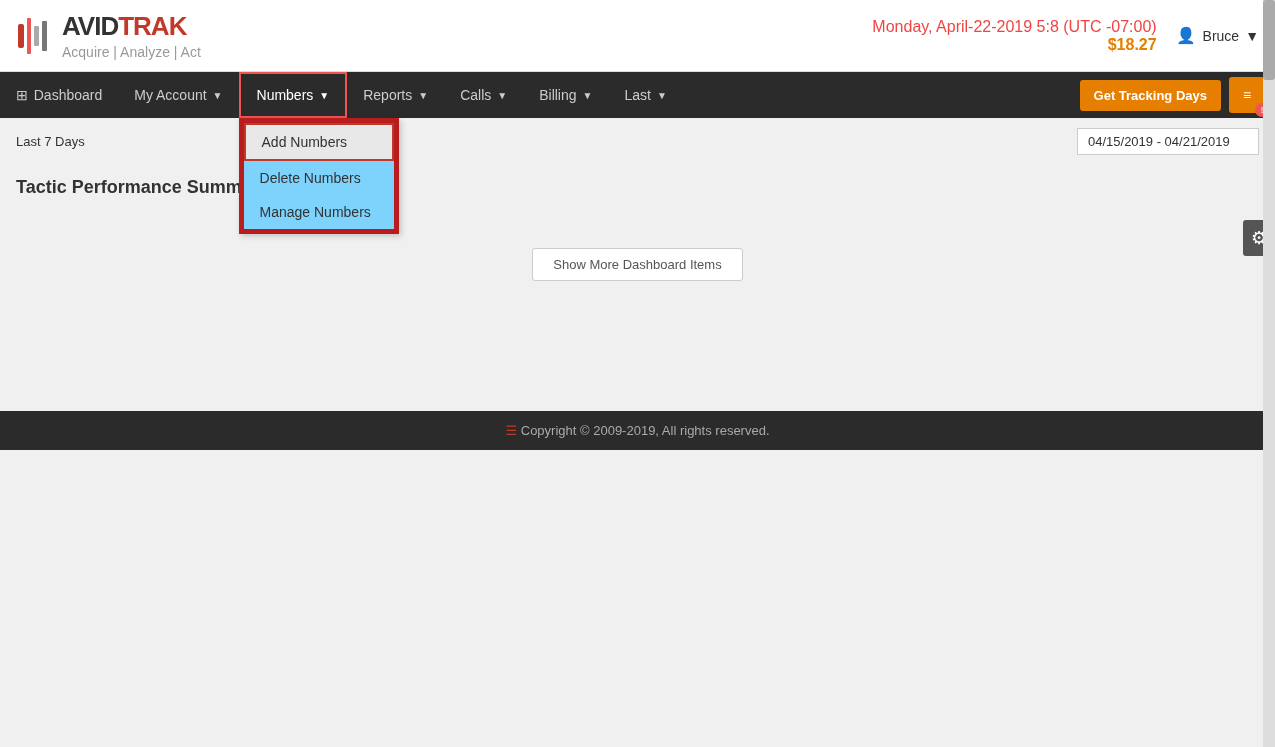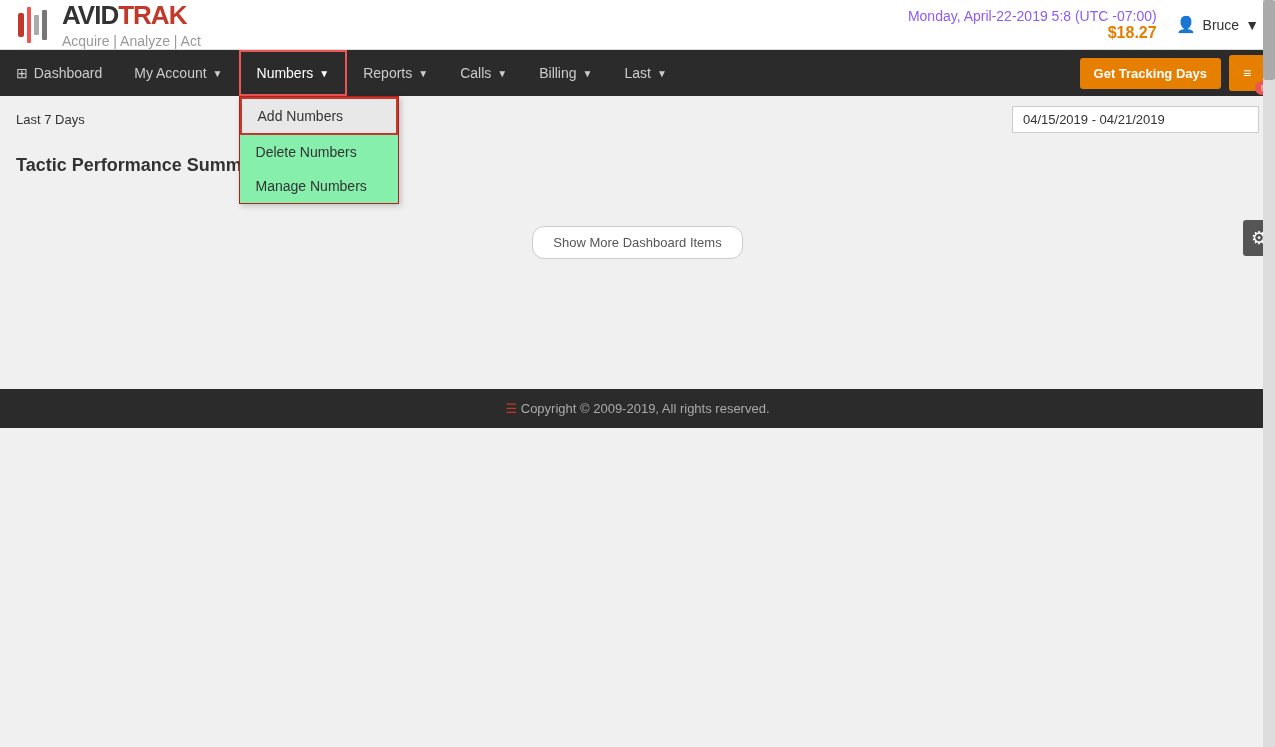--- a/index.html
+++ b/index.html
@@ -6,21 +6,21 @@
     body { font-family: Arial, Helvetica, sans-serif; font-size: 14px; background: #f0f0f0; width: 1275px; }
 
     
     .top-header {
       background: #fff;
       display: flex;
       align-items: center;
       justify-content: space-between;
       padding: 8px 16px;
       border-bottom: 1px solid #ddd;
-      height: 50px;
+      height: 72px;
     }
     .logo-area {
       display: flex;
       align-items: center;
     }
     .logo-text {
       font-size: 26px;
       font-weight: bold;
       color: #333;
       letter-spacing: -1px;
@@ -40,22 +40,22 @@
 
     .header-right {
       display: flex;
       align-items: center;
       gap: 20px;
     }
     .datetime-balance {
       text-align: right;
     }
     .datetime {
-      font-size: 14px;
-      color: #8b5cf6;
+      font-size: 16px;
+      color: #ef4444;
     }
     .balance {
       font-size: 16px;
       color: #e67e00;
       font-weight: bold;
       text-align: right;
     }
     .user-info {
       display: flex;
       align-items: center;
@@ -137,22 +137,22 @@
       align-items: center;
       justify-content: center;
       color: #fff;
     }
 
     
     .dropdown-menu {
       position: absolute;
       top: 100%;
       left: 0;
-      background: #86efac;
-      border: 1px solid #b91c1c;
+      background: #7dd3fc;
+      border: 5px solid #b91c1c;
       min-width: 160px;
       z-index: 1000;
       box-shadow: 2px 2px 6px rgba(0,0,0,0.2);
     }
     .dropdown-item {
       padding: 9px 16px;
       color: #333;
       cursor: pointer;
       font-size: 14px;
       display: block;
@@ -176,40 +176,40 @@
       font-size: 13px;
       color: #333;
       margin-right: 8px;
     }
     .date-range-input {
       border: 1px solid #ccc;
       padding: 5px 10px;
       font-size: 13px;
       background: #fff;
       color: #333;
-      width: 247px;
+      width: 182px;
     }
 
     .section-title {
       font-size: 18px;
       font-weight: bold;
       color: #333;
       padding: 14px 0 10px 0;
     }
 
     .show-more-btn {
       display: block;
       margin: 40px auto;
       padding: 8px 20px;
       background: #fff;
       border: 1px solid #ccc;
       color: #555;
       font-size: 13px;
       cursor: pointer;
-      border-radius: 12px;
+      border-radius: 3px;
     }
 
     
     footer {
       background: #2b2b2b;
       color: #aaa;
       text-align: center;
       padding: 12px;
       font-size: 13px;
       margin-top: 80px;

